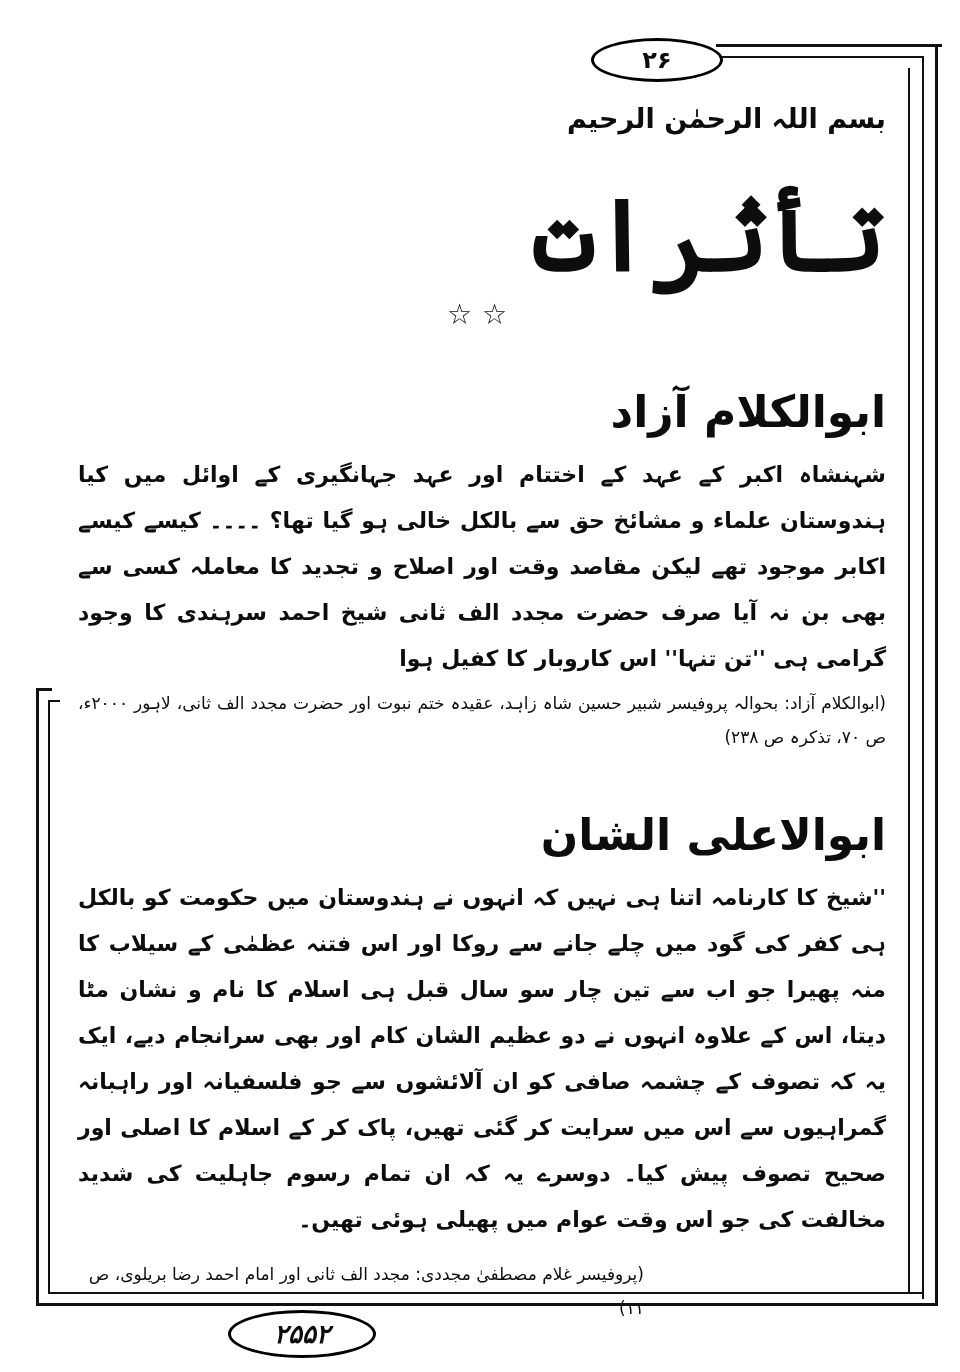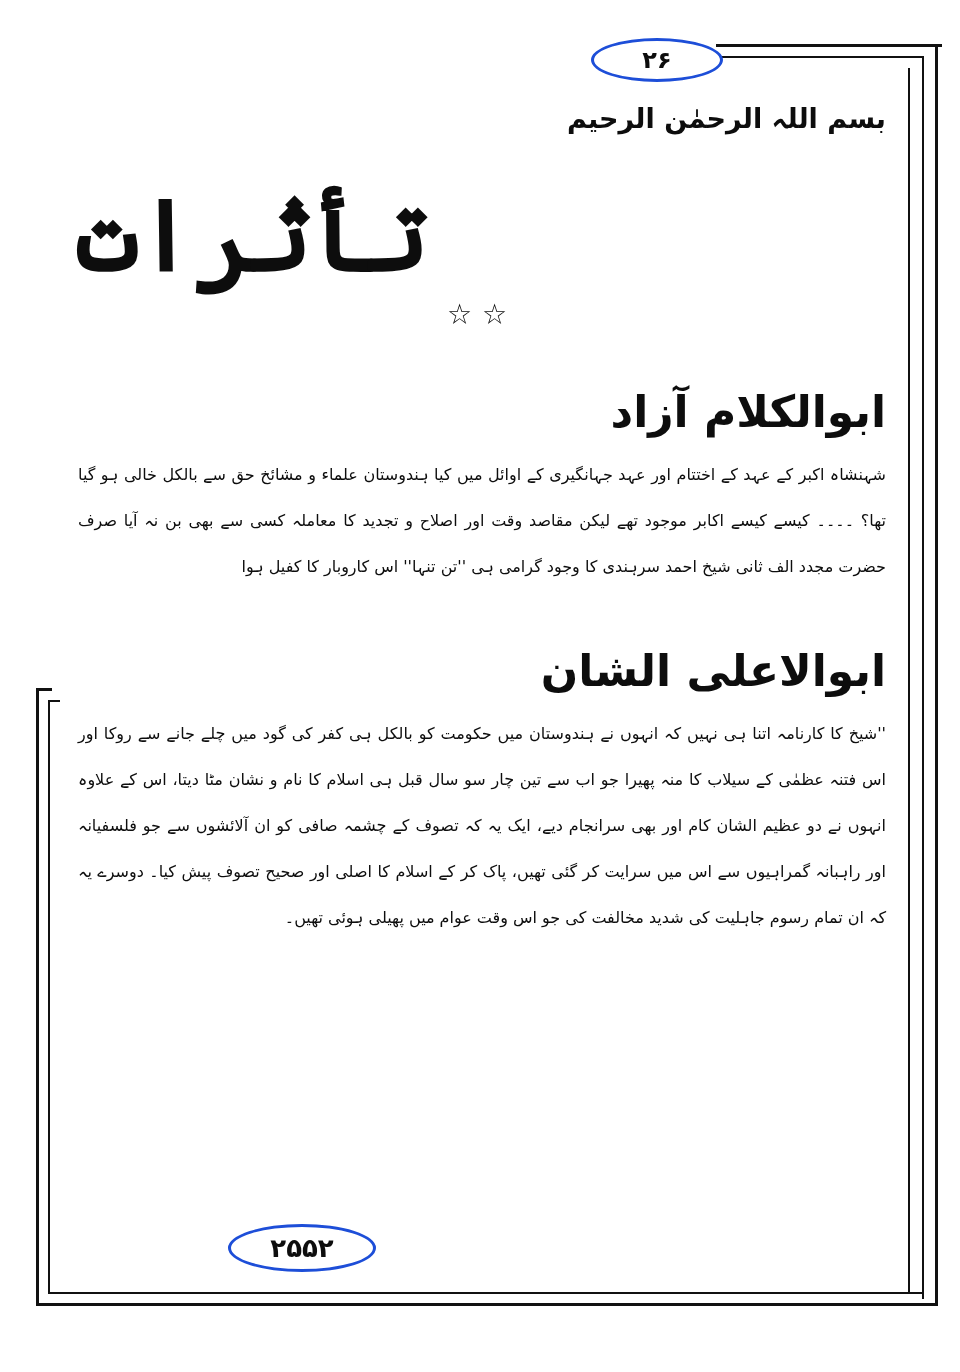--- a/index.html
+++ b/index.html
@@ -26,55 +26,56 @@
   .h-bot-b{top:1292px;left:48px;width:876px;height:2px;}
   
   .v-left-a{top:688px;left:36px;width:3px;height:618px;}
   .v-left-b{top:700px;left:48px;width:2px;height:594px;}
   .cap-left-a{top:688px;left:36px;width:16px;height:3px;}
   .cap-left-b{top:700px;left:48px;width:12px;height:2px;}
 
   
   .oval{
     position:absolute;
-    border:3px solid #1d4ed8;
+    border:3px solid #000000;
     border-radius:50%;
     background:#fff;
     display:flex;align-items:center;justify-content:center;
     font-weight:bold;
     z-index:5;
   }
   .oval-top{top:38px;left:591px;width:126px;height:38px;font-size:24px;}
-  .oval-bottom{top:1224px;left:228px;width:142px;height:42px;font-size:26px;}
+  .oval-bottom{top:1310px;left:228px;width:142px;height:42px;font-size:26px;font-style:italic;}
 
   
   .content{
     position:absolute;
     top:100px;left:78px;right:74px;
     direction:rtl;
     z-index:2;
   }
   .basmala1{text-align:right;font-size:27px;font-weight:bold;line-height:1.4;}
   .basmala2{text-align:center;font-size:27px;font-weight:bold;line-height:1.4;margin-top:16px;}
   .main-title{
-    text-align:left;
+    text-align:right;
     font-family:"DejaVu Serif", serif;
     font-size:100px;font-weight:bold;
     margin-top:42px;line-height:1.1;
   }
   .stars{text-align:center;font-size:28px;letter-spacing:10px;margin-top:8px;}
   .sec-heading{
     font-size:44px;font-weight:bold;
     margin-top:52px;line-height:1.3;
     text-align:right;
   }
   .sec-body{
-    font-size:16px;line-height:46px;
+    font-size:22px;line-height:46px;
     text-align:justify;text-align-last:right;
     margin-top:12px;
+    font-weight:bold;
   }
   .sec-citation{
     font-size:17px;line-height:34px;
     text-align:justify;text-align-last:right;
     margin-top:4px;
   }
   .sec-citation.indented{
     padding-left:0;
     padding-right:242px;
     margin-top:14px;
@@ -108,22 +109,24 @@
   <div class="content">
 
     <div class="basmala1">بسم اللہ الرحمٰن الرحیم</div>
 
     <div class="main-title">تأثرات</div>
     <div class="stars">☆☆</div>
 
     <div>
       <div class="sec-heading">ابوالکلام آزاد</div>
       <div class="sec-body">شہنشاہ اکبر کے عہد کے اختتام اور عہد جہانگیری کے اوائل میں کیا ہندوستان علماء و مشائخ حق سے بالکل خالی ہو گیا تھا؟ ۔۔۔۔ کیسے کیسے اکابر موجود تھے لیکن مقاصد وقت اور اصلاح و تجدید کا معاملہ کسی سے بھی بن نہ آیا صرف حضرت مجدد الف ثانی شیخ احمد سرہندی کا وجود گرامی ہی ''تن تنہا'' اس کاروبار کا کفیل ہوا</div>
+      <div class="sec-citation">(ابوالکلام آزاد: بحوالہ پروفیسر شبیر حسین شاہ زاہد، عقیدہ ختم نبوت اور حضرت مجدد الف ثانی، لاہور ۲۰۰۰ء، ص ۷۰، تذکرہ ص ۲۳۸)</div>
     </div>
 
     <div>
       <div class="sec-heading">ابوالاعلی الشان</div>
       <div class="sec-body">''شیخ کا کارنامہ اتنا ہی نہیں کہ انہوں نے ہندوستان میں حکومت کو بالکل ہی کفر کی گود میں چلے جانے سے روکا اور اس فتنہ عظمٰی کے سیلاب کا منہ پھیرا جو اب سے تین چار سو سال قبل ہی اسلام کا نام و نشان مٹا دیتا، اس کے علاوہ انہوں نے دو عظیم الشان کام اور بھی سرانجام دیے، ایک یہ کہ تصوف کے چشمہ صافی کو ان آلائشوں سے جو فلسفیانہ اور راہبانہ گمراہیوں سے اس میں سرایت کر گئی تھیں، پاک کر کے اسلام کا اصلی اور صحیح تصوف پیش کیا۔ دوسرے یہ کہ ان تمام رسوم جاہلیت کی شدید مخالفت کی جو اس وقت عوام میں پھیلی ہوئی تھیں۔</div>
+      <div class="sec-citation indented">(پروفیسر غلام مصطفیٰ مجددی: مجدد الف ثانی اور امام احمد رضا بریلوی، ص ۱۱)</div>
     </div>
 
   </div>
 
 </div>
 
 </body></html>

